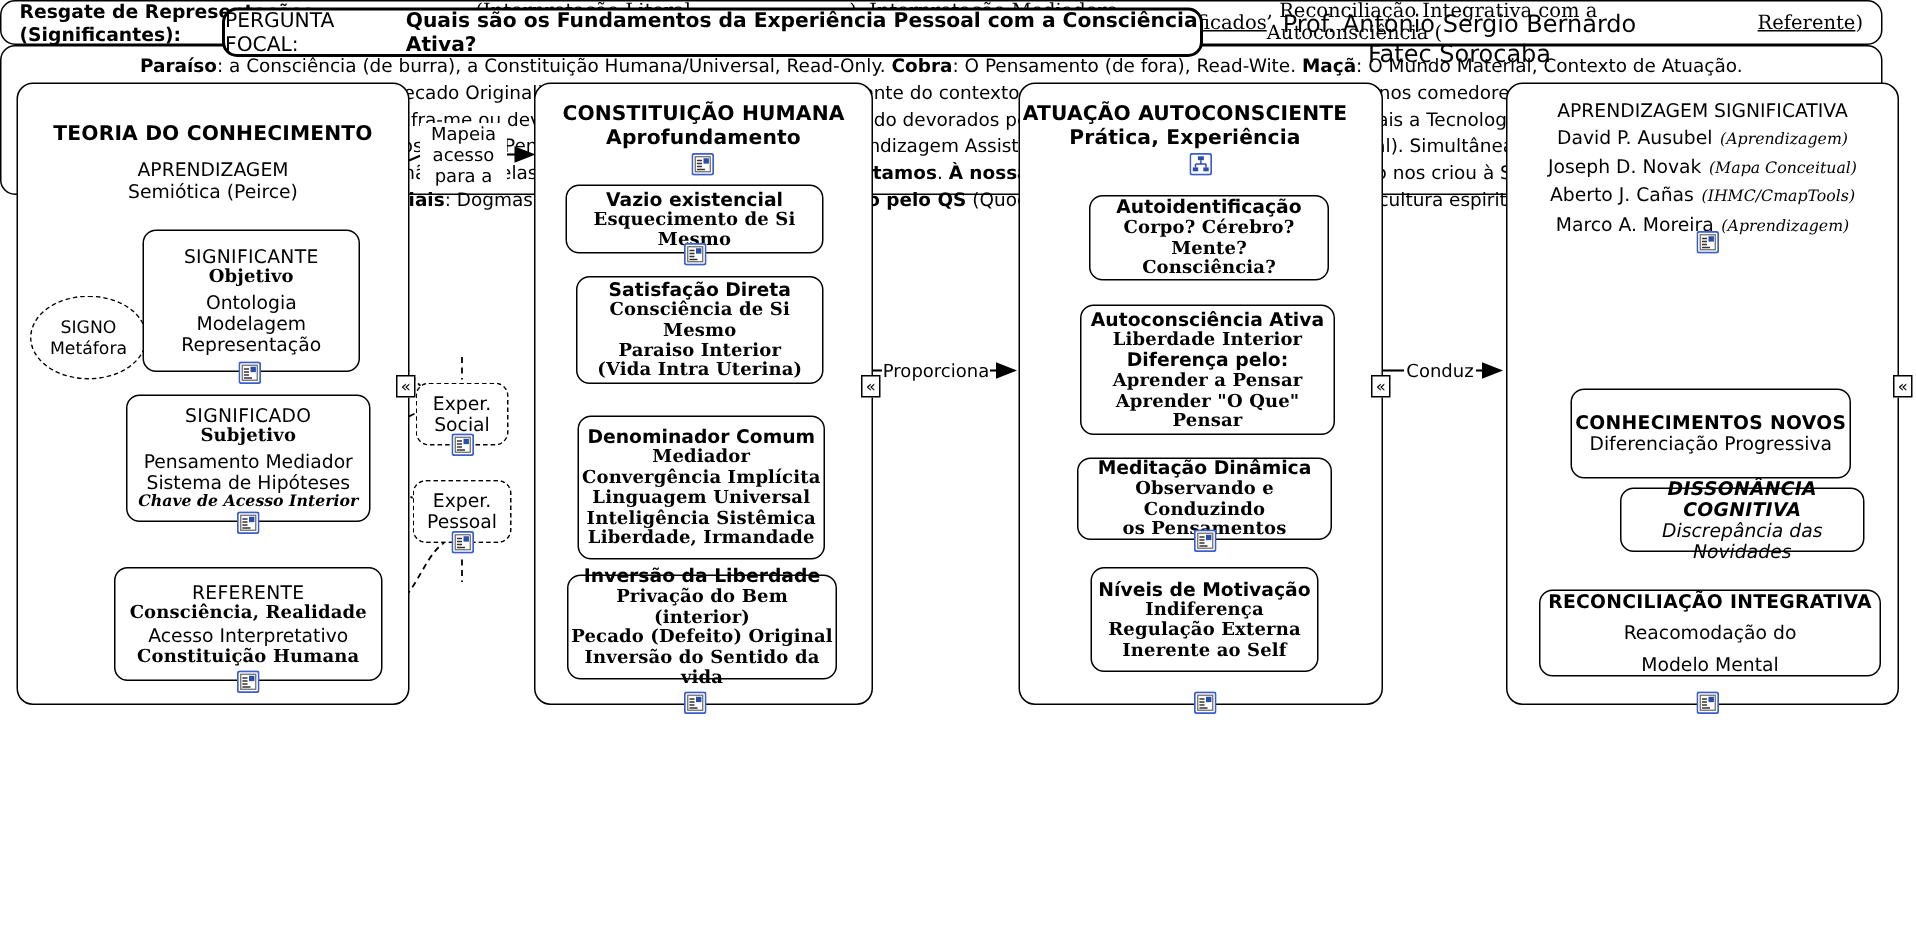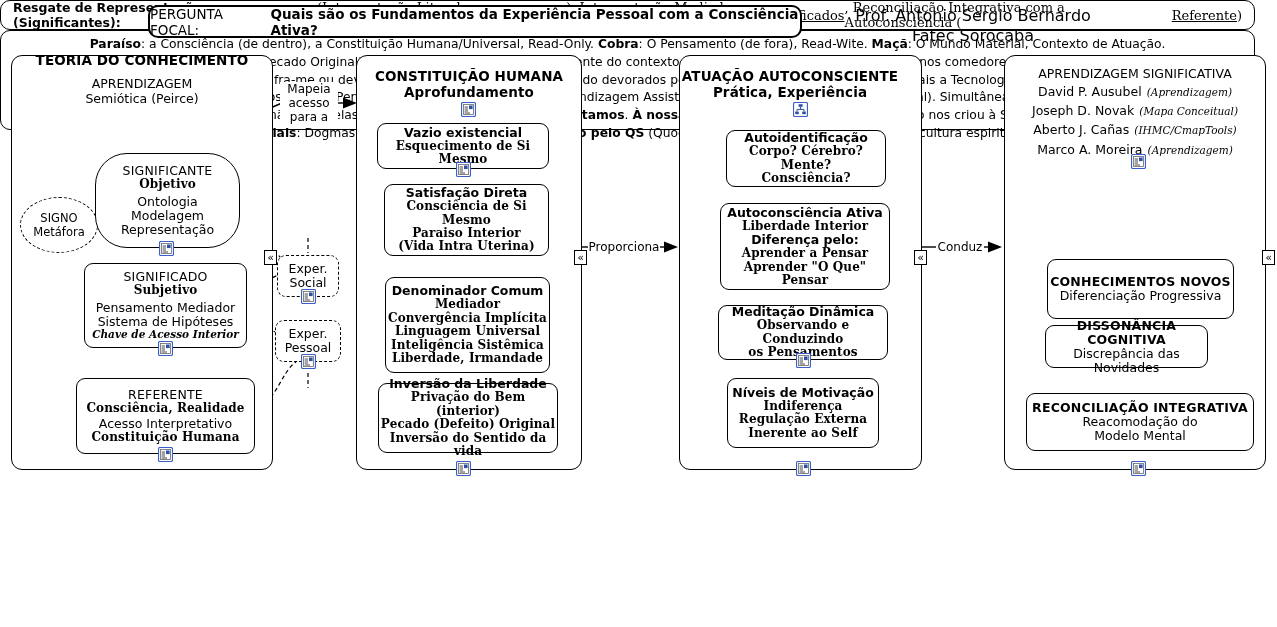--- a/index.html
+++ b/index.html
@@ -170,33 +170,33 @@
     <span class="q">Quais são os Fundamentos da Experiência Pessoal com a Consciência Ativa?</span>
   </div>
 
   <div id="author" class="abs">
     <div>Prof. Antonio Sergio Bernardo</div>
     <div>Fatec Sorocaba</div>
   </div>
 
   <div class="panel" style="left:11px; top:55px; width:262px; height:415px;"></div>
 
-  <div class="panel-head" style="left:11px; top:52px; width:262px;">
+  <div class="panel-head" style="left:11px; top:81px; width:262px;">
     <div class="ttl">TEORIA DO CONHECIMENTO</div>
     <div style="height:8px"></div>
     <div class="plain">APRENDIZAGEM</div>
     <div class="plain">Semiótica (Peirce)</div>
   </div>
 
   <div class="abs" style="left:20px; top:197px; width:78px; height:56px; border:1.4px dashed #000; border-radius:50%; display:flex; flex-direction:column; align-items:center; justify-content:center; background:#fff; z-index:5;">
     <div class="plain-sm">SIGNO</div>
     <div class="plain-sm">Metáfora</div>
   </div>
 
-  <div class="node" style="left:95px; top:153px; width:145px; height:95px;border-radius:32px;">
+  <div class="node" style="left:95px; top:153px; width:145px; height:95px;">
     <div class="caps">SIGNIFICANTE</div>
     <div class="fancy">Objetivo</div>
     <div style="height:4px"></div>
     <div class="plain">Ontologia</div>
     <div class="plain">Modelagem</div>
     <div class="plain">Representação</div>
   </div>
   <span class="ricon" style="left:159px; top:241px;">
     <svg width="15" height="15" viewBox="0 0 15 15">
         <rect x="0.5" y="0.5" width="14" height="14" rx="1.5" fill="#fff" stroke="#3a5fcd" stroke-width="1.2"></rect>
@@ -458,26 +458,26 @@
         <rect x="8" y="3.5" width="3.6" height="3.6" fill="#2b4fa8"></rect>
       </svg>
   </span>
 
 
   <div class="node" style="left:1047px; top:259px; width:187px; height:60px;">
     <div class="caps-b">CONHECIMENTOS NOVOS</div>
     <div class="plain">Diferenciação Progressiva</div>
   </div>
 
-  <div class="node" style="left:1045px; top:325px; width:163px; height:43px;">
+  <div class="node" style="left:1080px; top:325px; width:163px; height:43px;font-style:italic;">
     <div class="caps-b">DISSONÂNCIA COGNITIVA</div>
     <div class="plain">Discrepância das Novidades</div>
   </div>
 
-  <div class="node" style="left:1026px; top:393px; width:228px; height:58px;">
+  <div class="node" style="left:1026px; top:393px; width:228px; height:58px;justify-content:space-between;">
     <div class="caps-b">RECONCILIAÇÃO INTEGRATIVA</div>
     <div class="plain">Reacomodação do</div>
     <div class="plain">Modelo Mental</div>
   </div>
   <span class="ricon" style="left:1131px; top:461px;">
     <svg width="15" height="15" viewBox="0 0 15 15">
         <rect x="0.5" y="0.5" width="14" height="14" rx="1.5" fill="#fff" stroke="#3a5fcd" stroke-width="1.2"></rect>
         <rect x="2.5" y="2.5" width="10" height="10" fill="#fff" stroke="#666" stroke-width=".8"></rect>
         <line x1="3.6" y1="5" x2="7" y2="5" stroke="#333" stroke-width=".9"></line>
         <line x1="3.6" y1="7" x2="7" y2="7" stroke="#333" stroke-width=".9"></line>
@@ -498,21 +498,21 @@
     <span class="b">(Interpretação Literal dos </span>
     <span class="b u">Significantes</span>
     <span class="b">), Interpretação Mediadora dos </span>
     <span class="b u">Significados</span>
     <span class="b">, Reconciliação Integrativa com a Autoconsciência (</span>
     <span class="b u">Referente</span>
     <span class="b">)</span>
   </div>
 
   <div id="notes">
-    <div class="ln"><span style="font-weight: bold;">Paraíso</span><span>: a Consciência (de dentro), a Constituição Humana/Universal, Read-Only.   </span><span style="font-weight: bold;">Cobra</span><span>: O Pensamento (de fora), Read-Wite.   </span><span style="font-weight: bold;">Maçã</span><span>: O Mundo Material, Contexto de Atuação.</span></div>
+    <div class="ln"><span style="font-weight: bold;">Paraíso</span><span>: a Consciência (de burra), a Constituição Humana/Universal, Read-Only.   </span><span style="font-weight: bold;">Cobra</span><span>: O Pensamento (de fora), Read-Wite.   </span><span style="font-weight: bold;">Maçã</span><span>: O Mundo Material, Contexto de Atuação.</span></div>
     <div class="ln"><span style="font-weight: bold;">Inversão de Dependência</span><span> (Pecado Original): Comer a maçã. Tornar-se dependente do contexto (e não Agente de Inovação). Tornamo-nos comedores das Maçãs de Adão e Eva.</span></div>
     <div class="ln"><span style="font-weight: bold;">O Enigma da Esfinge</span><span>: Decifra-me ou devorarte-ei. E nós estamos, ainda, sendo devorados pelo Enigma da Esfinge. Conhecemos mais a Tecnologia do que a Nós Mesmos.</span></div>
     <div class="ln"><span style="font-weight: bold;">Meditação</span><span>: Consciência. Observar os Pensamentos. Pode ser: </span><span style="font-weight: bold;">Dirigida</span><span> (Aprendizagem Assistida) ou </span><span style="font-weight: bold;">Autônoma</span><span> (Experiência Pessoal). Simultânea com Atividades Diárias.</span></div>
     <div class="ln"><span style="font-weight: bold;">Vemos as coisas</span><span>, não como elas são, mas </span><span style="font-weight: bold;">como nós somos, ou estamos</span><span>. </span><span style="font-weight: bold;">À nossa semelhança</span><span>. Assim como o Universo nos criou à Sua Semelhança.</span></div>
     <div class="ln"><span style="font-weight: bold;">Acomodações Sociais</span><span>: Dogmas, Ideologias, Cientificismos. </span><span style="font-weight: bold;">Optando pelo QS</span><span> (Quociente Sistêmico), como viver em uma cultura espiritualmente burra?</span></div>
   </div>
 
 </div>
 
 </body></html>

